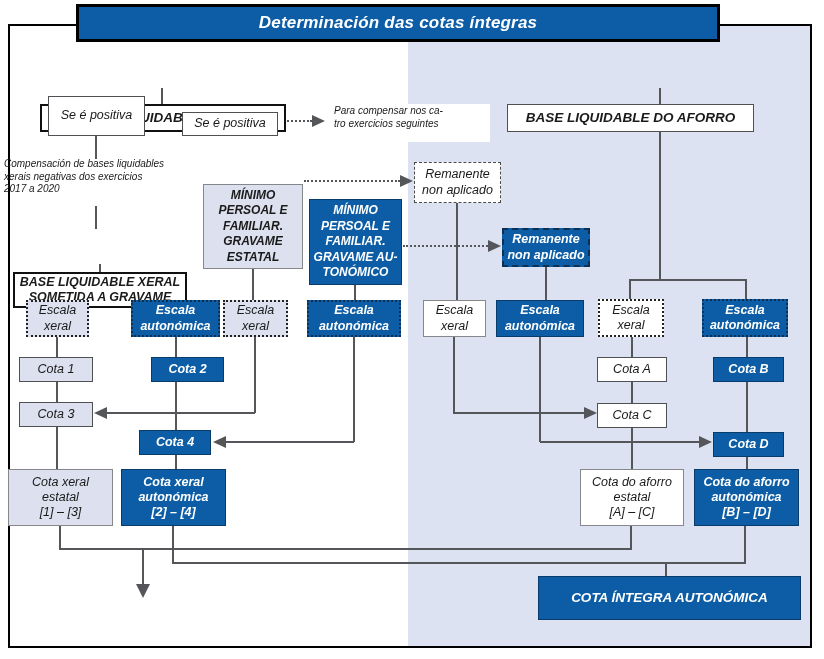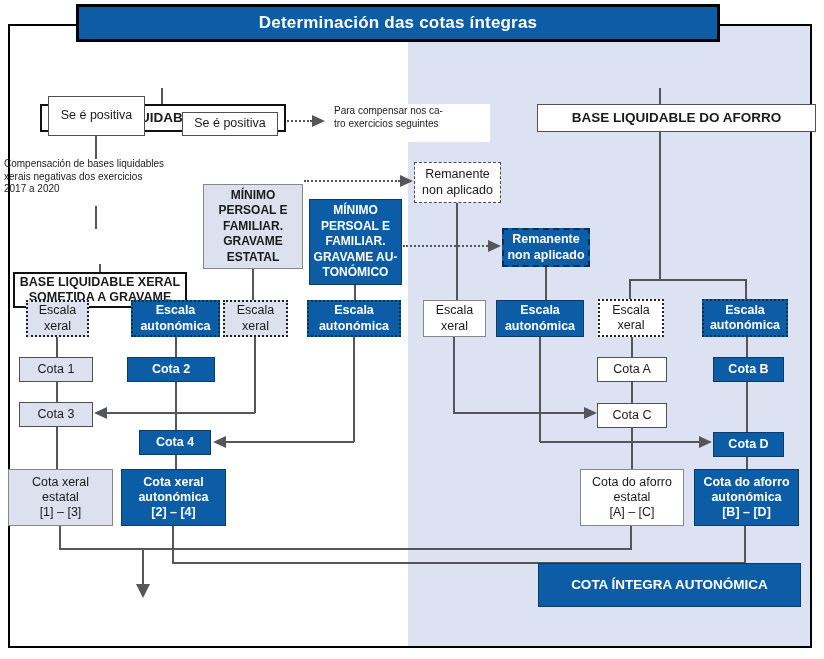--- a/index.html
+++ b/index.html
@@ -1,17 +1,17 @@
 <!DOCTYPE html>
 <html><head>
 <meta charset="utf-8">
 <style>
   html,body{margin:0;padding:0;background:#fff;}
   .canvas{position:relative;width:824px;height:659px;background:#fff;
-          font-family:"Liberation Sans",sans-serif;color:#1a1a1a;overflow:hidden;}
+          font-family:"Liberation Sans",sans-serif;color:#1a1a1a;overflow:hidden;font-style:italic;}
   .frame{position:absolute;left:8px;top:24px;width:804px;height:624px;
          border:2px solid #000;box-sizing:border-box;background:#fff;z-index:0;}
   .panel{position:absolute;left:408px;top:26px;width:402px;height:620px;
          background:#dce2f1;z-index:0;}
   .title-bar{position:absolute;left:76px;top:4px;width:644px;height:38px;
          background:#0c5da5;border:3px solid #000;box-sizing:border-box;
          display:flex;align-items:center;justify-content:center;color:#fff;
          font-weight:bold;font-size:17px;z-index:5;letter-spacing:.2px;}
   .box{position:absolute;box-sizing:border-box;display:flex;align-items:center;
        justify-content:center;text-align:center;white-space:pre-line;
@@ -118,32 +118,32 @@
   <div class="box lav dotted" style="left:26px;top:300px;width:63px;height:37px">Escala
 xeral</div>
   <div class="box blue bluedotted" style="left:131px;top:300px;width:89px;height:37px">Escala
 autonómica</div>
   <div class="box lav dotted" style="left:223px;top:300px;width:65px;height:37px">Escala
 xeral</div>
   <div class="box blue bluedotted" style="left:307px;top:300px;width:94px;height:37px">Escala
 autonómica</div>
 
   <div class="box lav" style="left:19px;top:357px;width:74px;height:25px">Cota 1</div>
-  <div class="box blue" style="left:127px;top:357px;width:88px;height:25px">Cota 2</div>
+  <div class="box blue" style="left:151px;top:357px;width:73px;height:25px">Cota 2</div>
   <div class="box lav" style="left:19px;top:402px;width:74px;height:25px">Cota 3</div>
   <div class="box blue" style="left:139px;top:430px;width:72px;height:25px">Cota 4</div>
 
   <div class="box lav bgray" style="left:8px;top:469px;width:105px;height:57px">Cota xeral
 estatal
 [1] – [3]</div>
   <div class="box blue" style="left:121px;top:469px;width:105px;height:57px">Cota xeral
 autonómica
 [2] – [4]</div>
 
-  <div class="box white bold fs13" style="left:537px;top:60px;width:279px;height:28px">BASE LIQUIDABLE DO AFORRO</div>
+  <div class="box white bold fs13" style="left:507px;top:60px;width:247px;height:28px">BASE LIQUIDABLE DO AFORRO</div>
   <div class="box white dashed" style="left:414px;top:162px;width:87px;height:41px;background:#fff">Remanente
 non aplicado</div>
   <div class="box blue bluedashed" style="left:502px;top:228px;width:88px;height:39px">Remanente
 non aplicado</div>
 
   <div class="box white bgray" style="left:423px;top:300px;width:63px;height:37px">Escala
 xeral</div>
   <div class="box blue" style="left:496px;top:300px;width:88px;height:37px">Escala
 autonómica</div>
   <div class="box white dotted" style="left:598px;top:299px;width:66px;height:38px">Escala
@@ -155,15 +155,15 @@
   <div class="box blue" style="left:713px;top:357px;width:71px;height:25px">Cota B</div>
   <div class="box white" style="left:597px;top:403px;width:70px;height:25px">Cota C</div>
   <div class="box blue" style="left:713px;top:432px;width:71px;height:25px">Cota D</div>
 
   <div class="box white bgray" style="left:580px;top:469px;width:104px;height:57px">Cota do aforro
 estatal
 [A] – [C]</div>
   <div class="box blue" style="left:694px;top:469px;width:105px;height:57px">Cota do aforro
 autonómica
 [B] – [D]</div>
-  <div class="box blue fs13" style="left:538px;top:563px;width:263px;height:44px">COTA ÍNTEGRA AUTONÓMICA</div>
+  <div class="box blue fs13" style="left:538px;top:576px;width:263px;height:44px">COTA ÍNTEGRA AUTONÓMICA</div>
 
 </div>
 
 </body></html>

